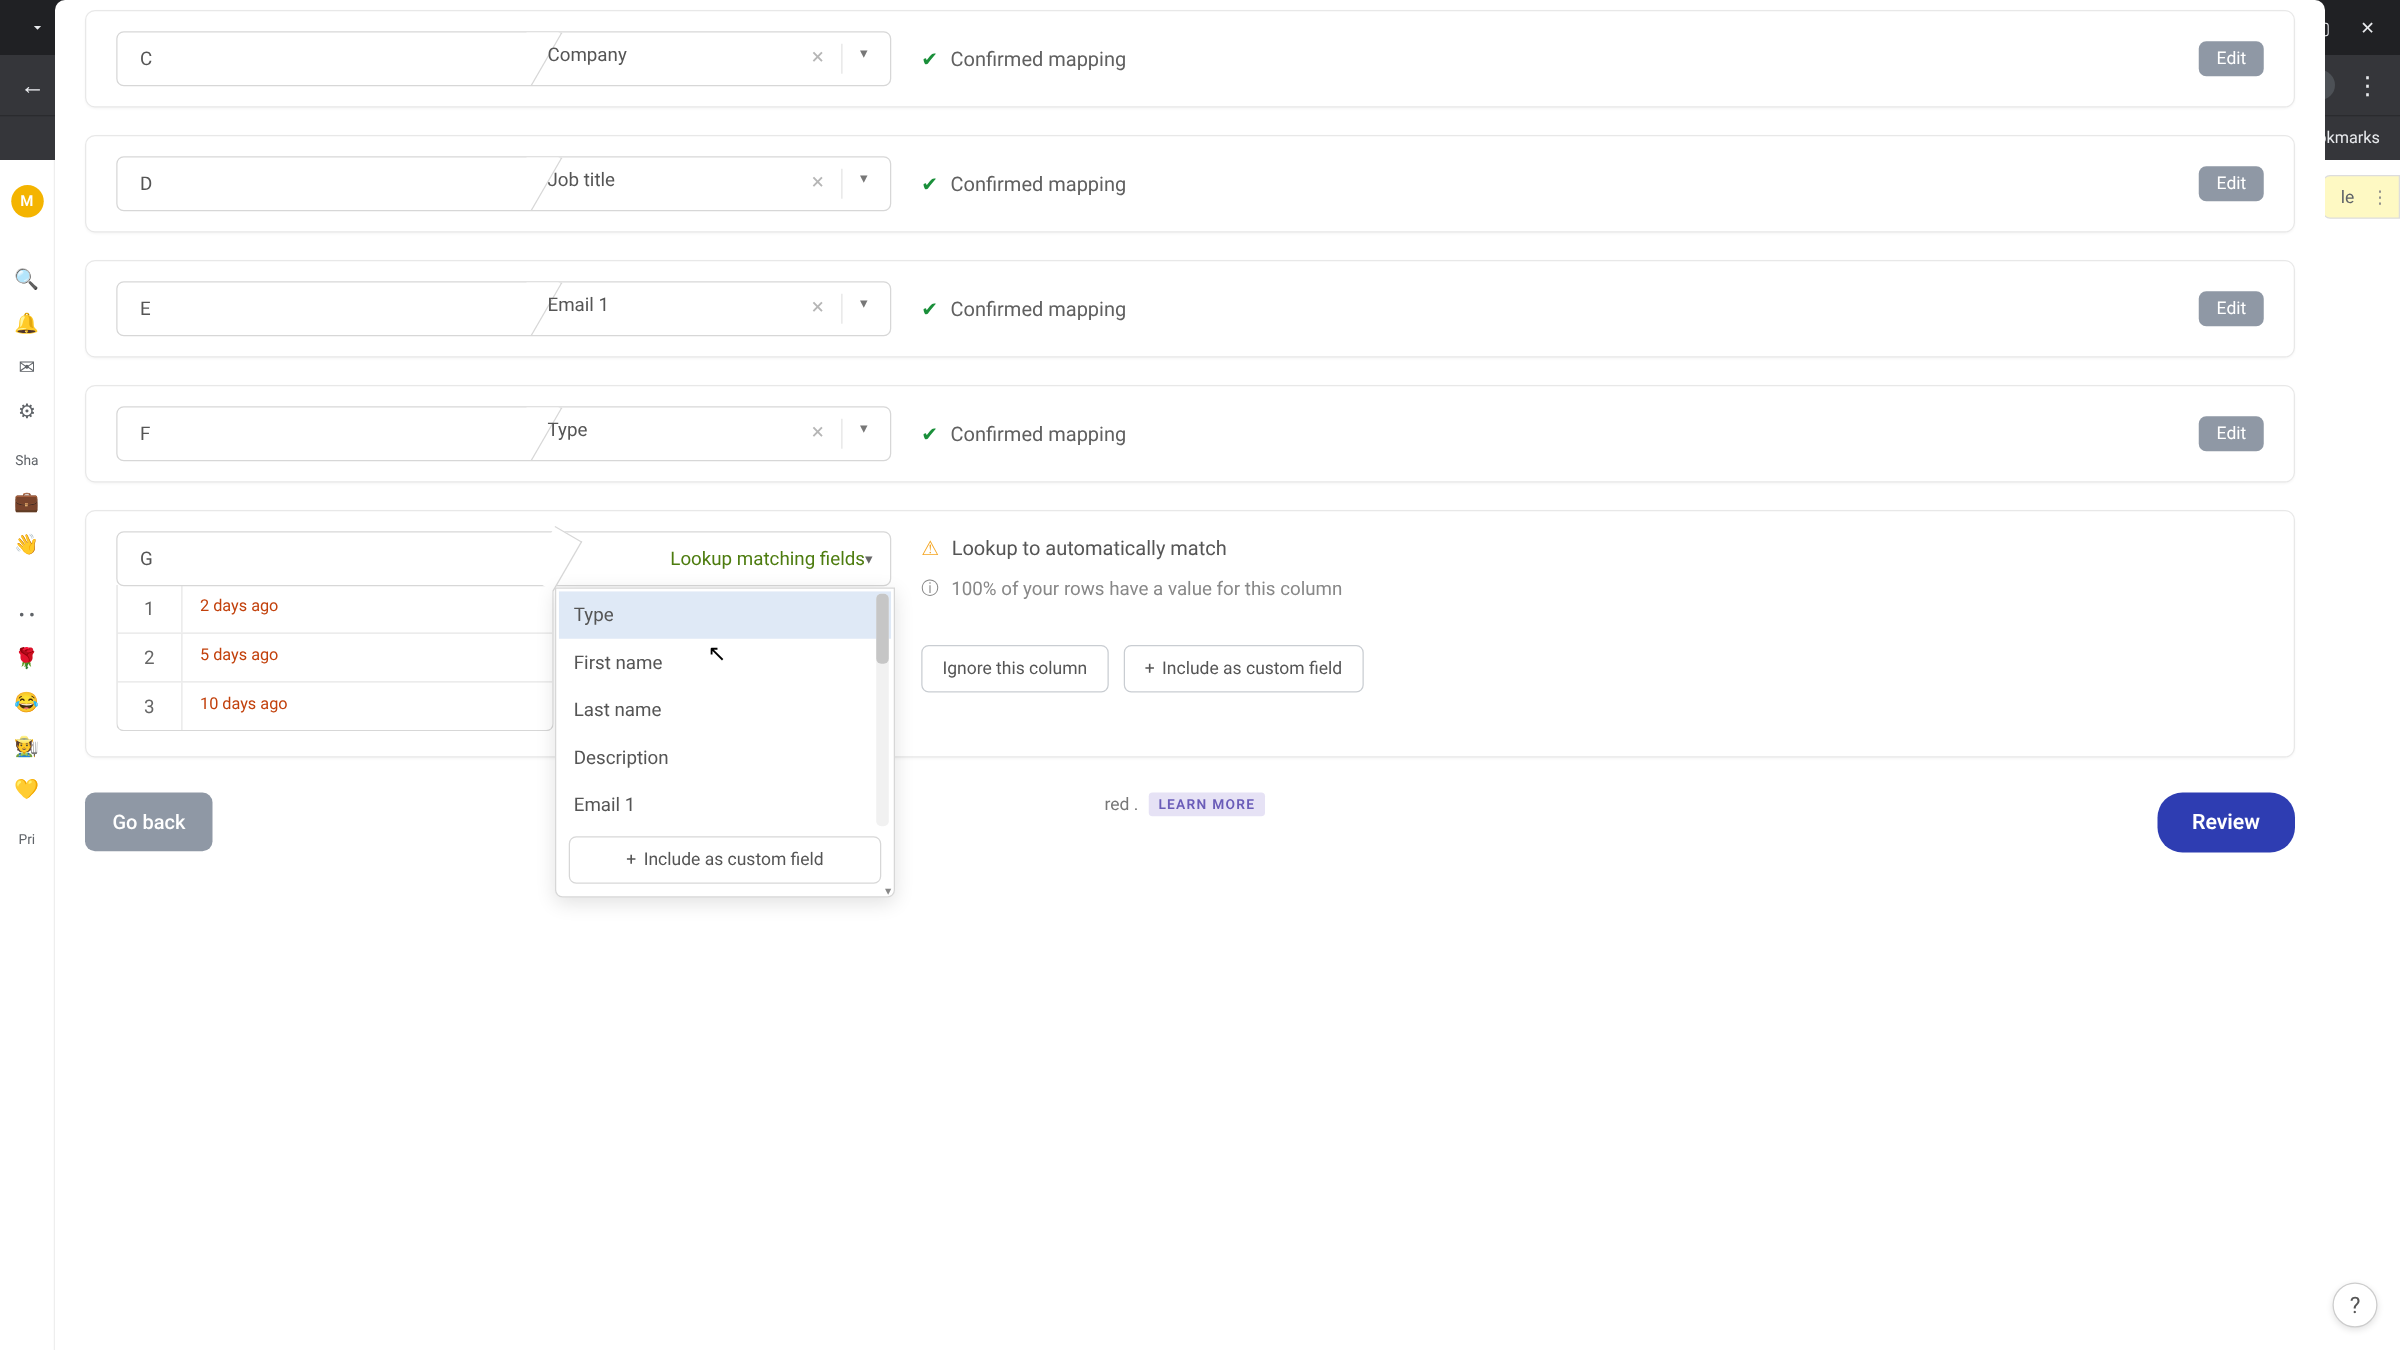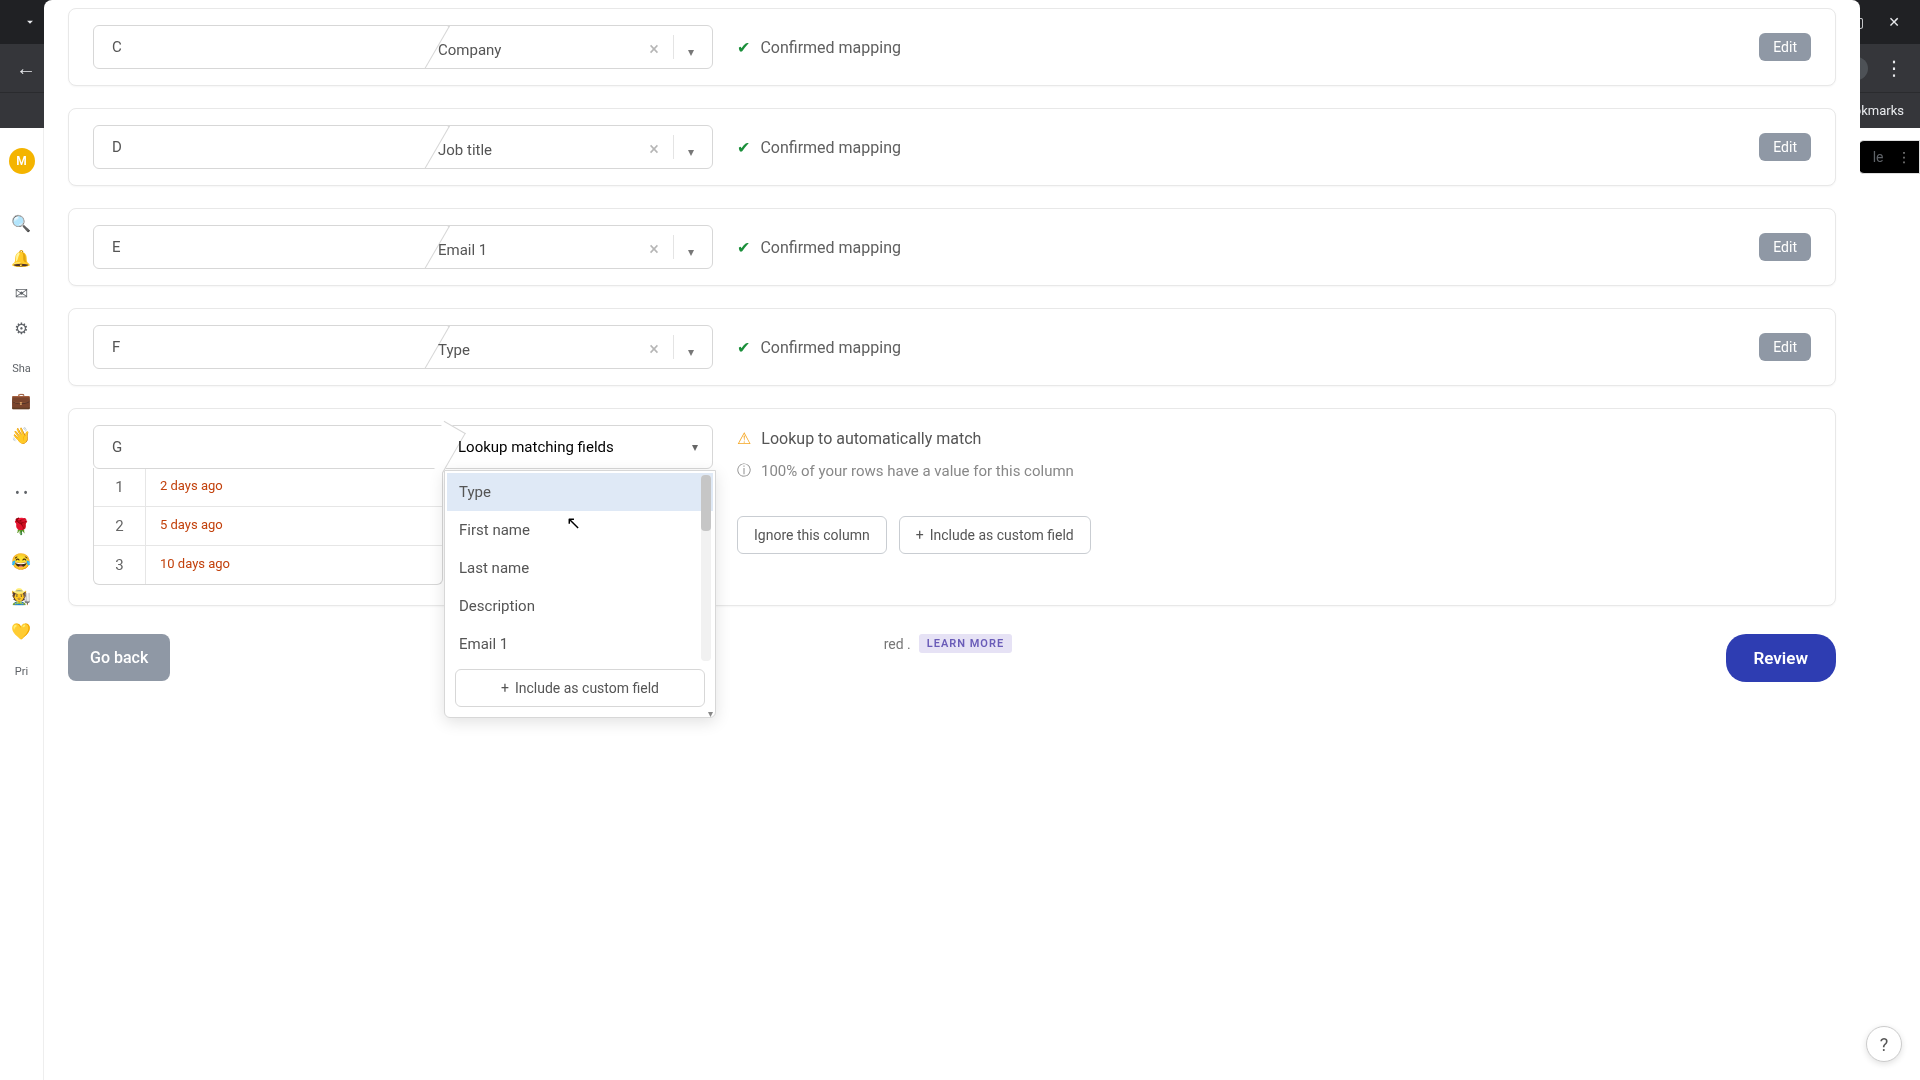--- a/index.html
+++ b/index.html
@@ -30,47 +30,47 @@
 .app-shell { position: absolute; top: 128px; left: 0; right: 0; bottom: 0; background: #fff; display:flex;}
 .left-rail { width: 44px; background: #fff; border-right: 1px solid #eee; padding-top: 20px; display:flex; flex-direction:column; align-items:center; gap: 16px;}
 .rail-avatar { width: 26px; height: 26px; border-radius: 50%; background: #f4b400; color:#fff; font-size:12px; display:flex; align-items:center; justify-content:center; font-weight:600;}
 .rail-icon { color:#5f6368; font-size:16px; cursor:pointer;}
 .rail-label { font-size:11px; color:#5f6368; margin-top:8px;}
 .rail-emoji { font-size: 16px;}
 .rail-more { font-size:14px; color:#5f6368;}
 .rail-spacer { height: 8px;}
 
 .modal-backdrop { position: absolute; top: 128px; left: 44px; right: 0; bottom: 0; background: #fff;}
-.peek-right { position:absolute; top: 12px; right: 0; background:#000000; border:1px solid #ddd; border-radius: 6px 0 0 6px; padding: 8px 8px 8px 14px; color:#5f6368; font-size:14px;}
+.peek-right { position:absolute; top: 12px; right: 0; background:#fef9c3; border:1px solid #ddd; border-radius: 6px 0 0 6px; padding: 8px 8px 8px 14px; color:#5f6368; font-size:14px;}
 
 .modal { position: absolute; top: 0; left: 44px; right: 60px; bottom: 0; background: #fff; border-radius: 8px; padding: 8px 24px 0 24px; overflow: visible;}
 
 .mapping-row { background:#fff; border:1px solid #e8e8e8; border-radius: 8px; padding: 16px 24px; margin-bottom: 22px; display:flex; align-items:center; gap: 24px; box-shadow: 0 1px 2px rgba(0,0,0,0.04);}
 .col-chip { display:flex; align-items:center; border:1px solid #d7d7d7; border-radius: 6px; height: 44px; overflow:hidden; min-width: 620px;}
 .col-letter { width: 330px; padding: 0 18px; font-size: 15px; color:#555; position:relative;}
 .col-letter::after { content:""; position:absolute; right:-12px; top:-22px; bottom:-22px; width: 24px; background:#fff; border-right:1px solid #d7d7d7; border-top:1px solid #d7d7d7; transform: rotate(30deg);}
-.col-field { flex:1; padding: 0 14px; display:flex; align-items:flex-end; gap: 10px; position:relative;}
+.col-field { flex:1; padding: 0 14px; display:flex; align-items:flex-start; gap: 10px; position:relative;}
 .field-label { font-size: 15px; color:#555; flex:1;}
 .field-clear { color:#b6b6b6; font-size: 18px; cursor:pointer; padding: 0 4px;}
 .field-divider { width:1px; height: 24px; background:#e4e4e4;}
 .field-caret { color:#777; font-size: 12px; cursor:pointer; padding: 0 4px;}
 
 .status-wrap { display:flex; align-items:center; gap:10px; flex:1;}
 .status-ok { color:#1a8f3a; font-size:16px;}
 .status-text { font-size: 16px; color:#606060;}
 .edit-btn { background:#8f98a5; color:#fff; border:none; border-radius:6px; padding: 6px 14px; font-size:14px; cursor:pointer;}
 
 
 .mapping-row.expanded { align-items:flex-start; padding-bottom: 20px;}
 .g-left { display:flex; flex-direction:column;}
 .g-header-chip { display:flex; align-items:center; border:1px solid #d7d7d7; border-radius:6px; height:44px; overflow:visible; min-width:620px; position:relative;}
 .g-letter-block { width:350px; height:100%; display:flex; align-items:center; padding: 0 18px; position:relative; font-size:15px; color:#555;}
 .g-letter-block::after{ content:""; position:absolute; right:-12px; top:-2px; bottom:-2px; width:24px; background:#fff; border-right:1px solid #d7d7d7; border-top:1px solid #d7d7d7; transform:rotate(30deg);}
 .g-lookup { flex:1; padding:0 14px; display:flex; align-items:center; position:relative;}
-.g-placeholder { color:#000000; font-size:15px; flex:1;}
+.g-placeholder { color:#4d7c0f; font-size:15px; flex:1;text-align:right;}
 .g-caret { color:#666; font-size:12px; cursor:pointer;}
 
 .sample-table { border:1px solid #d7d7d7; border-top:none; border-radius:0 0 6px 6px; width: 350px; margin-top:-1px;}
 .sample-row { display:flex; border-top:1px solid #e6e6e6;}
 .sample-row:first-child{border-top:none;}
 .sample-num { width:52px; text-align:center; padding:10px 0; color:#666; border-right:1px solid #e6e6e6; font-size:15px;}
 .sample-val { flex:1; padding:10px 14px; color:#c2410c; font-size:13px;}
 
 .dropdown-panel { position:absolute; top:44px; left:350px; width: 272px; background:#fff; border:1px solid #d7d7d7; border-radius:0 0 6px 6px; box-shadow: 0 4px 16px rgba(0,0,0,0.12); z-index: 50; padding: 2px;}
 .dd-scroll-box { max-height: 198px; overflow:hidden; position:relative;}

